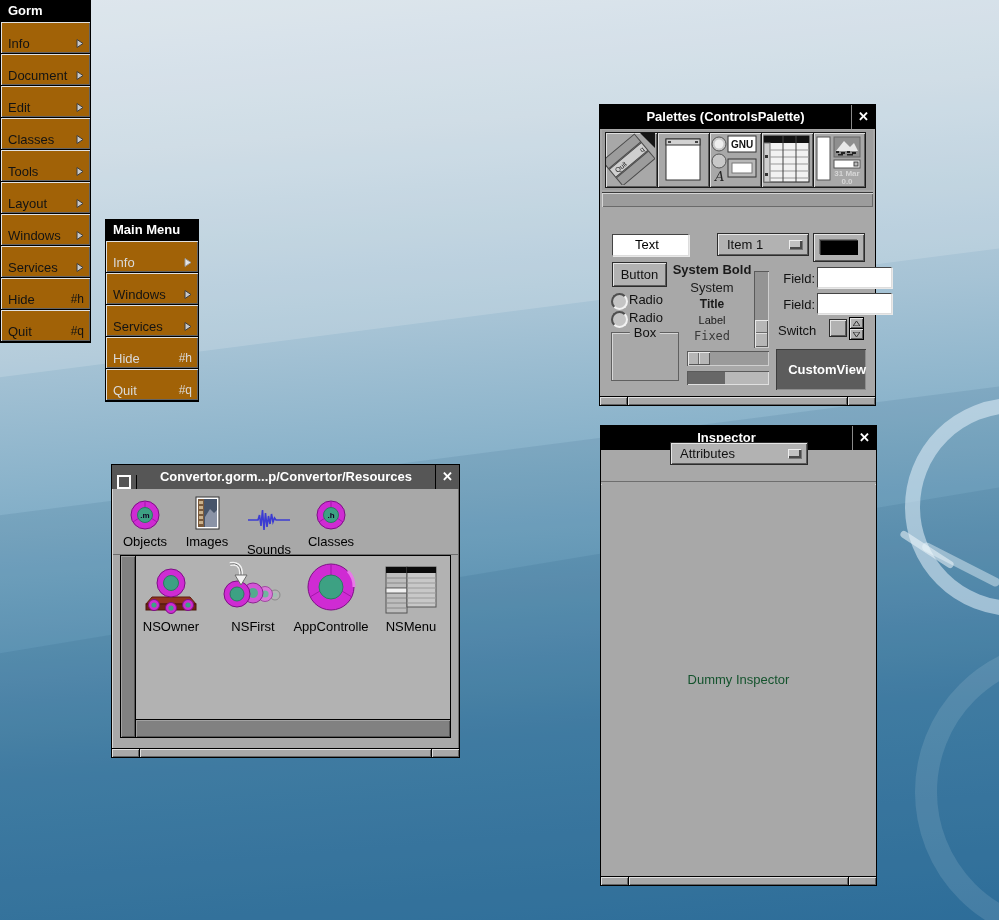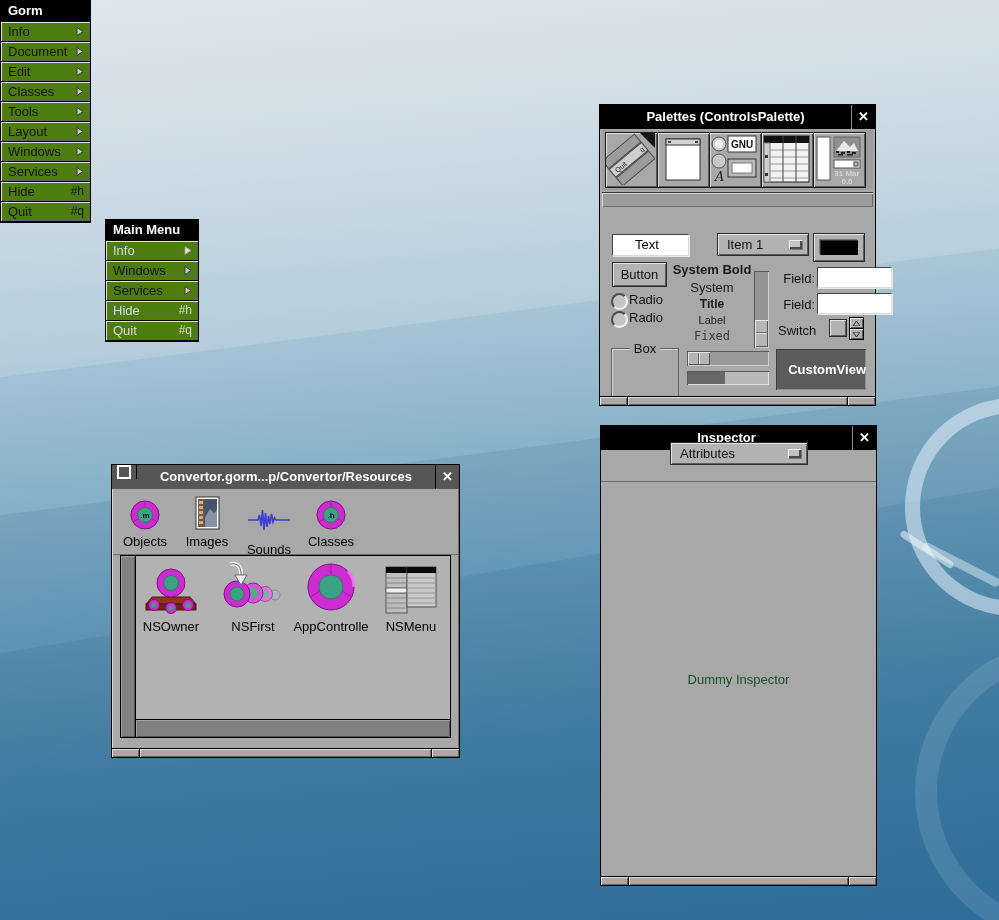--- a/index.html
+++ b/index.html
@@ -18,35 +18,35 @@
   .wedge.dark1{background:rgba(18,66,104,0.10);clip-path:polygon(0 56%,100% 42%,100% 100%,0 100%);}
   .wedge.dark2{background:rgba(18,66,104,0.10);clip-path:polygon(0 71%,100% 53%,100% 100%,0 100%);}
   .ring1{position:absolute;left:905px;top:398px;width:188px;height:188px;border-radius:50%;
     border:15px solid rgba(228,241,249,0.55);}
   .ring2{position:absolute;left:915px;top:640px;width:260px;height:260px;border-radius:50%;
     border:22px solid rgba(235,245,250,0.12);}
   .slash{position:absolute;background:rgba(240,248,252,0.55);border-radius:5px;}
   .s1{left:896px;top:546px;width:62px;height:7px;transform:rotate(33deg);}
   .s2{left:918px;top:560px;width:86px;height:9px;transform:rotate(27deg);opacity:.8;}
   .gs-window{position:absolute;background:#a8a8a8;border:1px solid #000;}
-  .tbar{position:absolute;left:0;right:0;top:0;height:24px;background:#000;color:#fff;display:flex;align-items:flex-start;}
+  .tbar{position:absolute;left:0;right:0;top:0;height:24px;background:#000;color:#fff;display:flex;align-items:flex-end;}
   .tbar .ttext{flex:1;text-align:center;font-weight:bold;font-size:13px;line-height:24px;
     white-space:nowrap;overflow:hidden;}
   .tclose{width:23px;border-left:1px solid #8a8a8a;color:#fff;font-weight:bold;text-align:center;
     line-height:24px;font-size:13px;}
   .rbar{position:absolute;left:0;right:0;bottom:0;height:8px;background:#000;display:flex;gap:1px;border-top:1px solid #000;}
   .rseg{background:#a8a8a8;box-shadow:inset 1px 1px 0 #e0e0e0,inset -1px -1px 0 #636363;}
   .rseg.end{width:27px;}
   .rseg.mid{flex:1;}
 
   
   .gs-menu{position:absolute;background:#000;border:1px solid #000;padding-bottom:1px;}
   .mtitle{height:20px;background:#000;color:#fff;font-weight:bold;font-size:13px;line-height:20px;padding-left:7px;}
-  .mitem{height:19px;margin-top:1px;background:#4d7c0f;font-size:13px;line-height:19px;
-    padding:0 6px 0 7px;display:flex;justify-content:space-between;align-items:center;color:#131313;
+  .mitem{height:19px;margin-top:1px;background:#a16207;font-size:13px;line-height:19px;
+    padding:12px 6px 0 7px;display:flex;justify-content:space-between;align-items:center;color:#131313;
     box-shadow:inset 1px 1px 0 #e2e2e2,inset -1px -1px 0 #636363;}
   .mitem.disabled{color:#dadada;}
   .gorm-menu{left:0;top:0;width:89px;}
   .main-menu{left:105px;top:219px;width:92px;}
   .subarrow{display:inline-flex;}
   .mkey{font-size:12px;}
 
   
   .palettes{left:599px;top:104px;width:275px;height:300px;}
   .palrow{position:absolute;left:2px;right:2px;top:25px;height:60px;background:#9e9e9e;}
@@ -65,21 +65,21 @@
   .popup .plabel{flex:1;padding-left:9px;}
   .pind{width:13px;height:9px;margin-right:6px;background:#c2c2c2;
     box-shadow:inset 1px 1px 0 #eee,inset -2px -2px 0 #4a4a4a,1px 1px 0 #777;}
   .fontsmp{position:absolute;left:68px;width:88px;text-align:center;color:#1a1a1a;}
   .radio{width:13px;height:13px;border-radius:50%;background:#c4c4c4;
     border:2px solid;border-color:#4e4e4e #f2f2f2 #f2f2f2 #4e4e4e;}
   .lbl13{font-size:13px;color:#111;}
   .colorwell{background:#b2b2b2;border:1px solid #2c2c2c;box-shadow:inset 1px 1px 0 #e6e6e6,inset -1px -1px 0 #5c5c5c;}
   .colorwell .swatch{position:absolute;left:6px;right:6px;top:6px;bottom:6px;background:#000;
     box-shadow:inset 1px 1px 0 #333, -1px -1px 0 #777;}
-  .gsbox{border:1px solid #606060;box-shadow:1px 1px 0 #d8d8d8 inset;margin-top:16px;}
+  .gsbox{border:1px solid #606060;box-shadow:1px 1px 0 #d8d8d8 inset;}
   .gsbox .btitle{position:absolute;top:-8px;left:50%;transform:translateX(-50%);
     background:#a8a8a8;padding:0 4px;font-size:13px;color:#111;}
   .vslider{background:#949494;box-shadow:inset 1px 1px 0 #5a5a5a,inset -1px -1px 0 #cfcfcf;}
   .vslider .knob{position:absolute;left:1px;right:1px;bottom:1px;height:27px;background:#b6b6b6;
     box-shadow:inset 1px 1px 0 #e8e8e8,inset -1px -1px 0 #565656;}
   .vslider .knob::after{content:"";position:absolute;left:1px;right:1px;top:12px;height:1px;background:#6a6a6a;
     box-shadow:0 1px 0 #e0e0e0;}
   .hslider{background:#9a9a9a;box-shadow:inset 1px 1px 0 #5a5a5a,inset -1px -1px 0 #cfcfcf;}
   .hslider .knob{position:absolute;top:1px;bottom:1px;left:1px;width:22px;background:#b6b6b6;
     box-shadow:inset 1px 1px 0 #e8e8e8,inset -1px -1px 0 #565656;}

